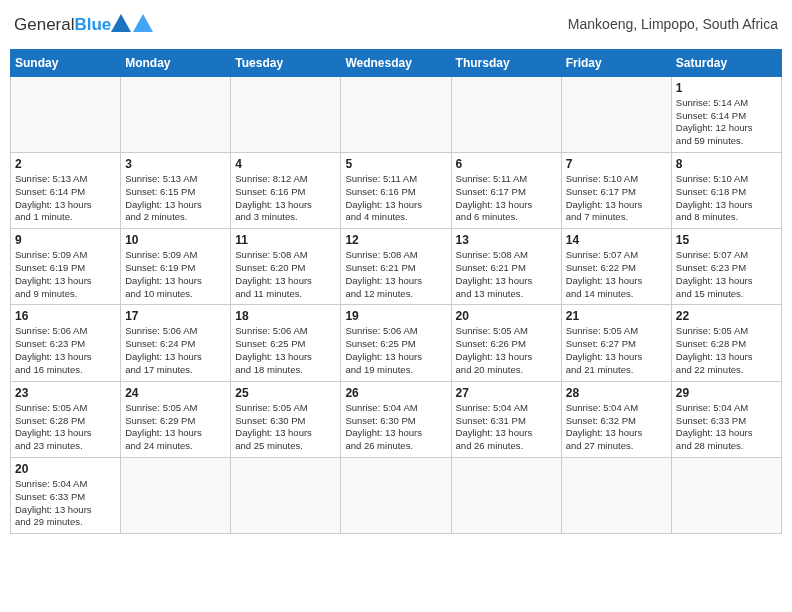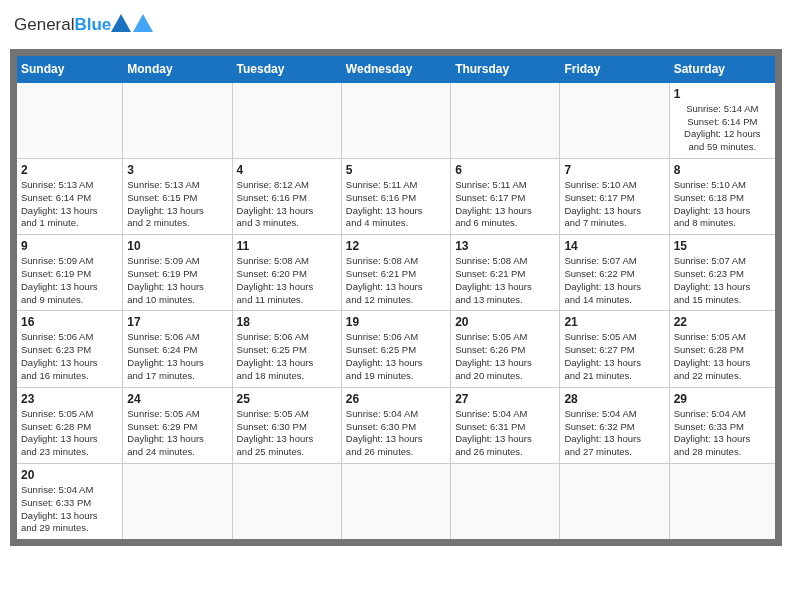--- a/index.html
+++ b/index.html
@@ -31,21 +31,21 @@
       color: #222;
       line-height: 1.1;
     }
     .location-title {
       font-size: 14px;
       color: #444;
     }
     .calendar {
       width: 100%;
       border-collapse: collapse;
-      border: 7px solid #737373;
+      border: 1px solid #737373;
       margin-top: 8px;
     }
     .calendar th {
       background-color: #1a73c1;
       color: #fff;
       font-size: 12px;
       font-weight: bold;
       padding: 6px 4px;
       text-align: left;
       border: 1px solid #1a73c1;
@@ -85,20 +85,21 @@
       <div style="font-size:17px; color:#333; line-height:1.1;">
         <span style="font-weight:normal;">General</span><span style="color:#2196F3; font-weight:bold;">Blue</span>
       </div>
       <div style="display:flex; align-items:flex-end; margin-top:-2px;">
         <div style="width:0;height:0;border-left:10px solid transparent;border-right:10px solid transparent;border-bottom:18px solid #1a73c1; margin-right:2px;"></div>
         <div style="width:0;height:0;border-left:10px solid transparent;border-right:10px solid transparent;border-bottom:18px solid #42a5f5;"></div>
       </div>
     </div>
   </div>
   <div class="title-section">
+    <div class="location-title">Mankoeng, Limpopo, South Africa</div>
   </div>
 </div>
 
 <table class="calendar">
   <thead>
     <tr>
     <th>Sunday</th>
         <th>Monday</th>
         <th>Tuesday</th>
         <th>Wednesday</th>
@@ -110,21 +111,21 @@
   <tbody id="calendar-body">
   <tr>
         <td class="empty"></td>
         <td class="empty"></td>
         <td class="empty"></td>
         <td class="empty"></td>
         <td class="empty"></td>
         <td class="empty"></td>
         <td>
           <span class="day-num">1</span>
-          <div class="day-info" style="white-space: pre-line; text-align: center;">Sunrise: 5:14 AM
+          <div class="day-info" style="white-space: pre-line;">Sunrise: 5:14 AM
 Sunset: 6:14 PM
 Daylight: 12 hours
 and 59 minutes.</div>
         </td>
       </tr>
       <tr>
         <td>
           <span class="day-num">2</span>
           <div class="day-info" style="white-space: pre-line;">Sunrise: 5:13 AM
 Sunset: 6:14 PM

